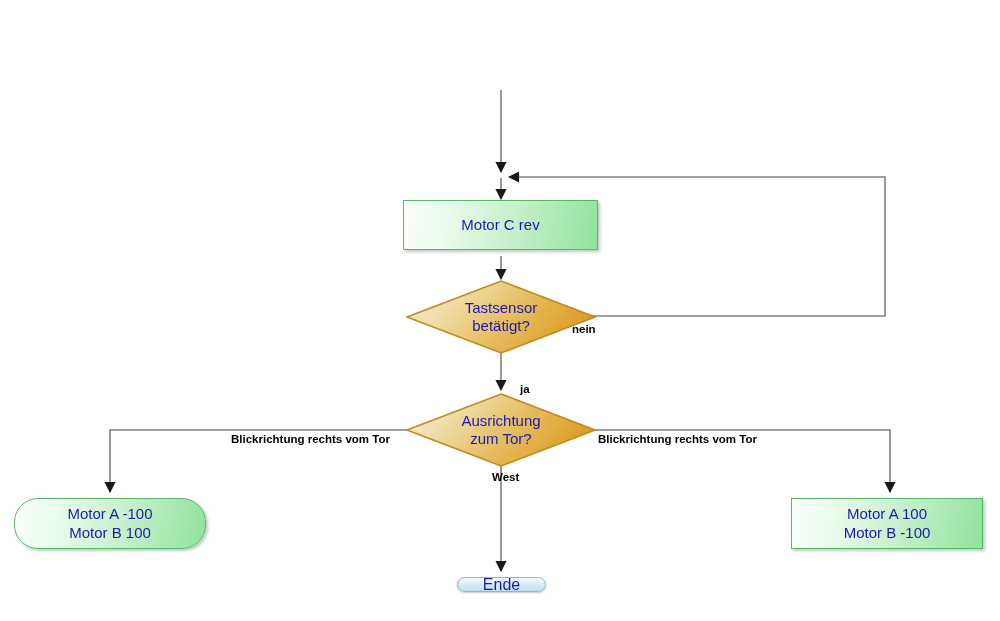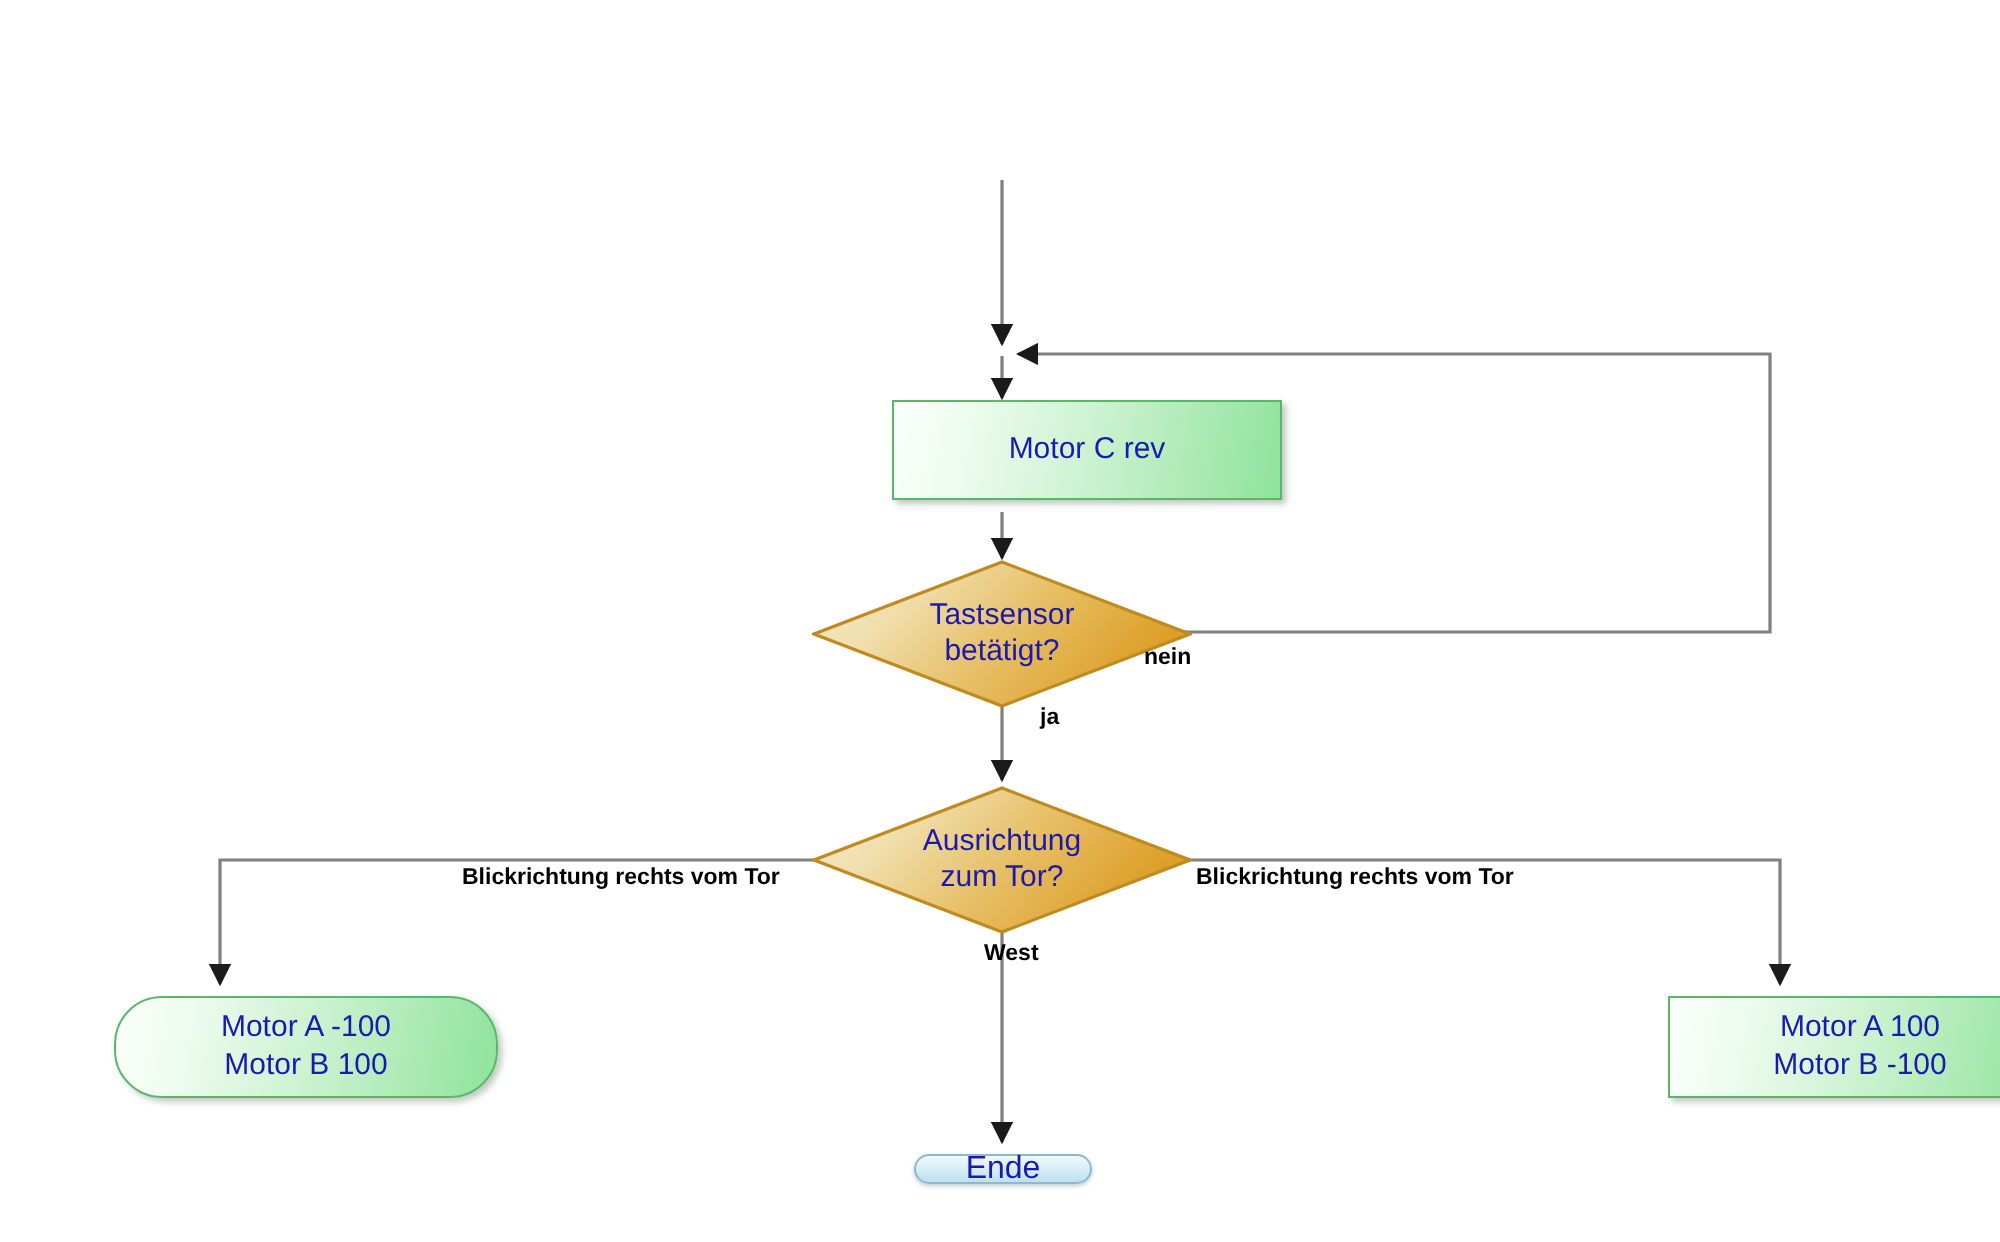--- a/index.html
+++ b/index.html
@@ -46,21 +46,20 @@
     background: linear-gradient(180deg, #f2fafd 0%, #dcf0f8 38%, #bfe0ef 100%);
     box-shadow: 0 1px 2px rgba(120,140,150,0.45);
     font-size: 16px;
   }
 
   
   .process {
     border: 1px solid #57b86a;
     background: linear-gradient(100deg, #fbfffb 0%, #eafbec 22%, #c4f0c9 58%, #8fe39c 100%);
     box-shadow: 2px 2px 3px rgba(130,150,135,0.5);
-    margin-left: 43px;
   }
 
   
   .decision {
     background: transparent;
     border: 0;
   }
   .decision .diamond-svg {
     position: absolute;
     left: 0;
@@ -152,21 +151,21 @@
     <span>Motor A 100
 Motor B -100</span>
   </div>
 
   <div class="node terminator" style="left:457px; top:577px; width:89px; height:15px;">
     <span>Ende</span>
   </div>
 
   <div class="edge-label" style="left:572px; top:324px;">nein</div>
 
-  <div class="edge-label" style="left:508px; top:354px;padding-left:12px;">ja</div>
+  <div class="edge-label" style="left:508px; top:384px;padding-left:12px;">ja</div>
 
   <div class="edge-label" style="left:231px; top:434px;">Blickrichtung rechts vom Tor</div>
 
   <div class="edge-label" style="left:598px; top:434px;">Blickrichtung rechts vom Tor</div>
 
   <div class="edge-label" style="left:492px; top:472px;">West</div>
 
 </div>
 
 </body></html>

